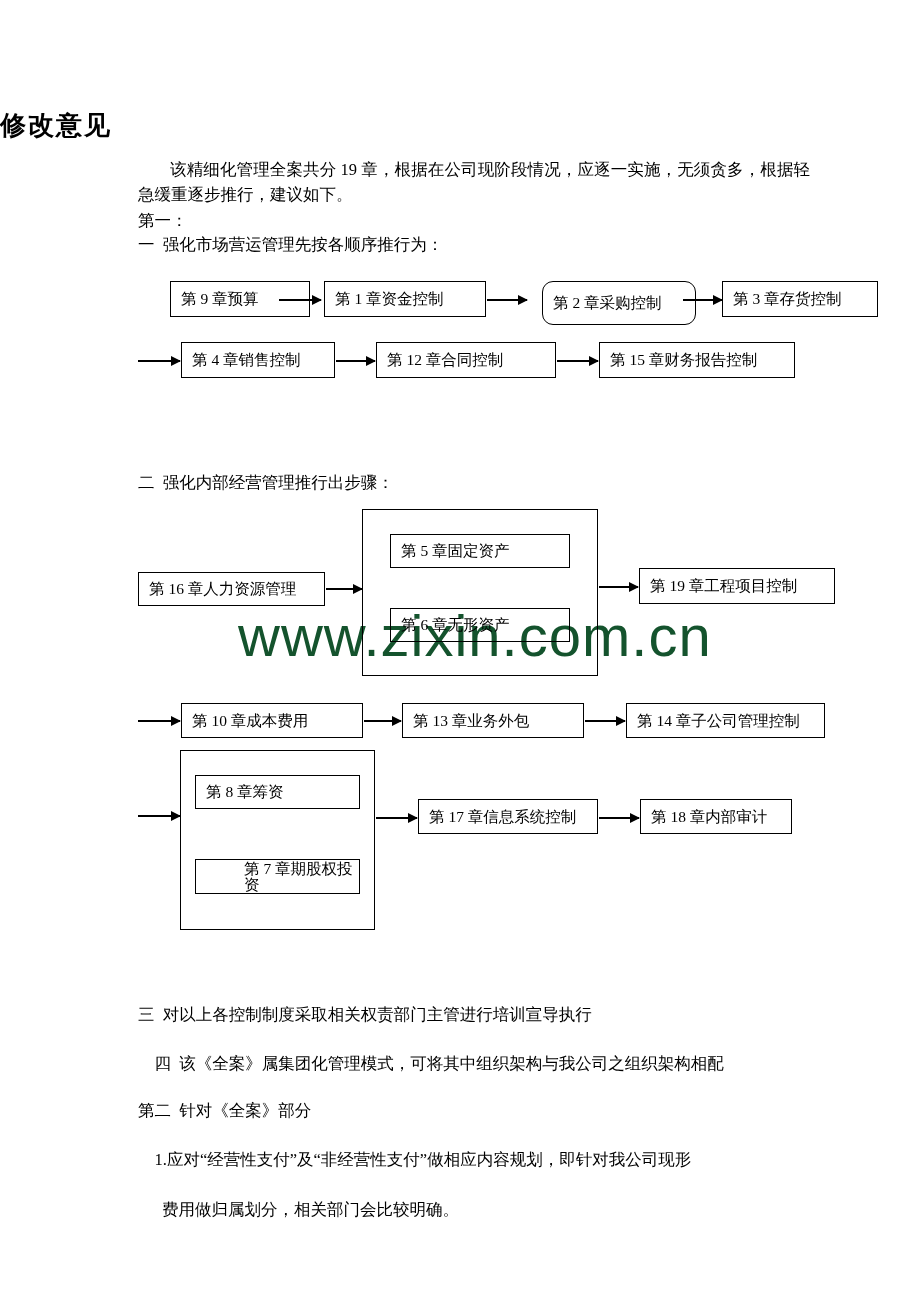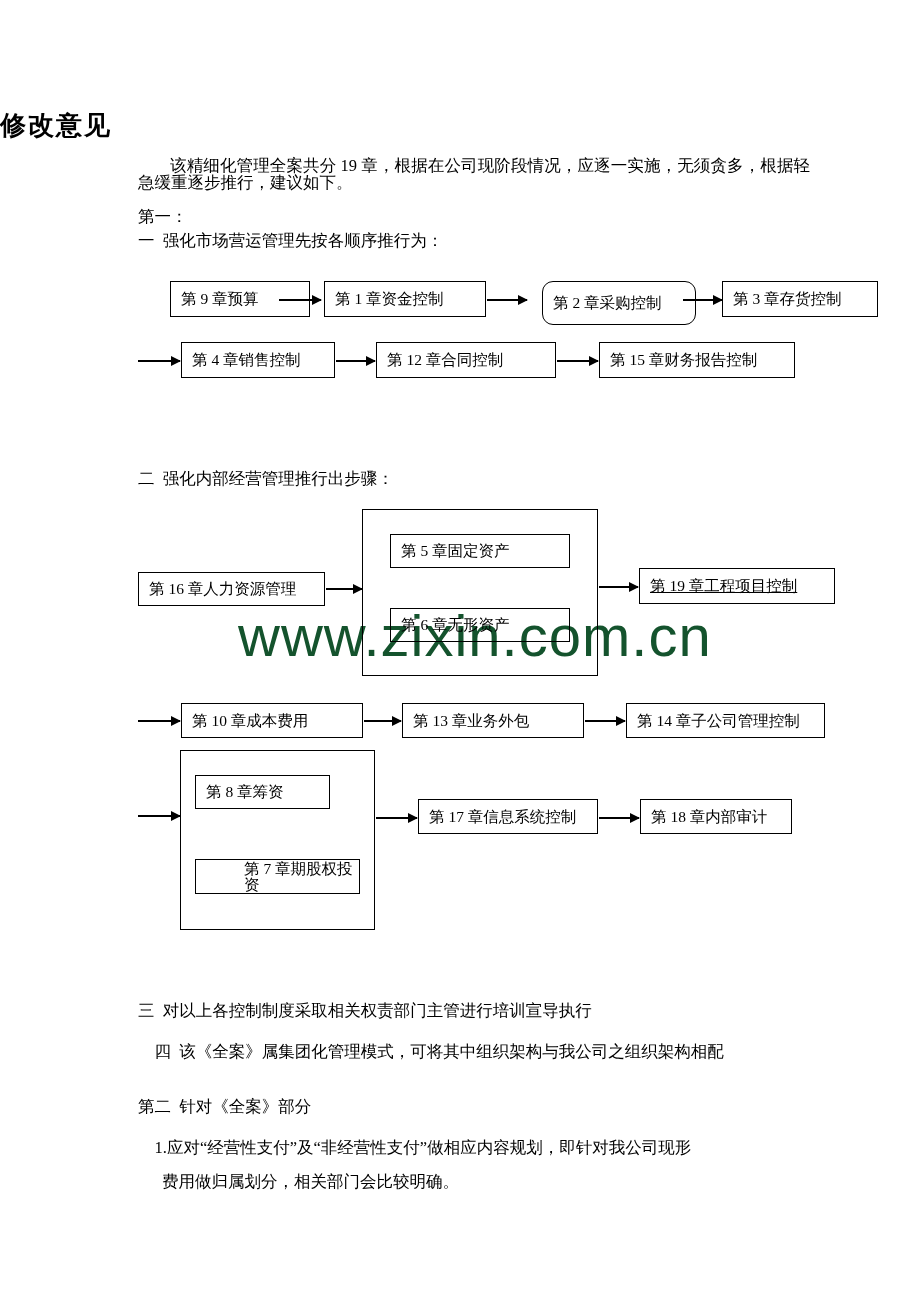--- a/index.html
+++ b/index.html
@@ -45,21 +45,21 @@
     width: 920px;
     font-size: 26px;
     font-weight: bold;
     letter-spacing: 2px;
     z-index: 3;
   }
 
   .para {
     position: absolute;
     font-size: 16.5px;
-    line-height: 17px;
+    line-height: 25px;
     z-index: 3;
     white-space: pre-wrap;
   }
 
   .p-intro {
     left: 138px;
     top: 157px;
     width: 672px;
     text-indent: 32px;
     text-align: justify;
@@ -179,21 +179,21 @@
     <span>第 6 章无形资产</span>
   </div>
 
   <div class="fbox" style="left:138px; top:572px; width:187px; height:34px;">
     <span>第 16 章人力资源管理</span>
   </div>
   <div class="arrow" style="left:326px; top:588px; width:36px;"></div>
 
   <div class="arrow" style="left:599px; top:586px; width:39px;"></div>
 
-  <div class="fbox" style="left:639px; top:568px; width:196px; height:36px;text-decoration:underline;">
+  <div class="fbox" style="left:639px; top:568px; width:196px; height:36px;">
     <span>第 19 章工程项目控制</span>
   </div>
 
   <div class="arrow" style="left:138px; top:720px; width:42px;"></div>
 
   <div class="fbox" style="left:181px; top:703px; width:182px; height:35px;">
     <span>第 10 章成本费用</span>
   </div>
   <div class="arrow" style="left:364px; top:720px; width:37px;"></div>
 
@@ -201,21 +201,21 @@
     <span>第 13 章业务外包</span>
   </div>
   <div class="arrow" style="left:585px; top:720px; width:40px;"></div>
 
   <div class="fbox" style="left:626px; top:703px; width:199px; height:35px;">
     <span>第 14 章子公司管理控制</span>
   </div>
 
   <div class="container-box" style="left:180px; top:750px; width:195px; height:180px;"></div>
 
-  <div class="fbox" style="left:195px; top:775px; width:135px; height:34px;">
+  <div class="fbox" style="left:195px; top:775px; width:165px; height:34px;">
     <span>第 8 章筹资</span>
   </div>
   <div class="fbox" style="left:195px; top:859px; width:165px; height:35px;padding-left:48px;">
     <span>第 7 章期股权投资</span>
   </div>
 
   <div class="arrow" style="left:138px; top:815px; width:42px;"></div>
 
   <div class="arrow" style="left:376px; top:817px; width:41px;"></div>
 

